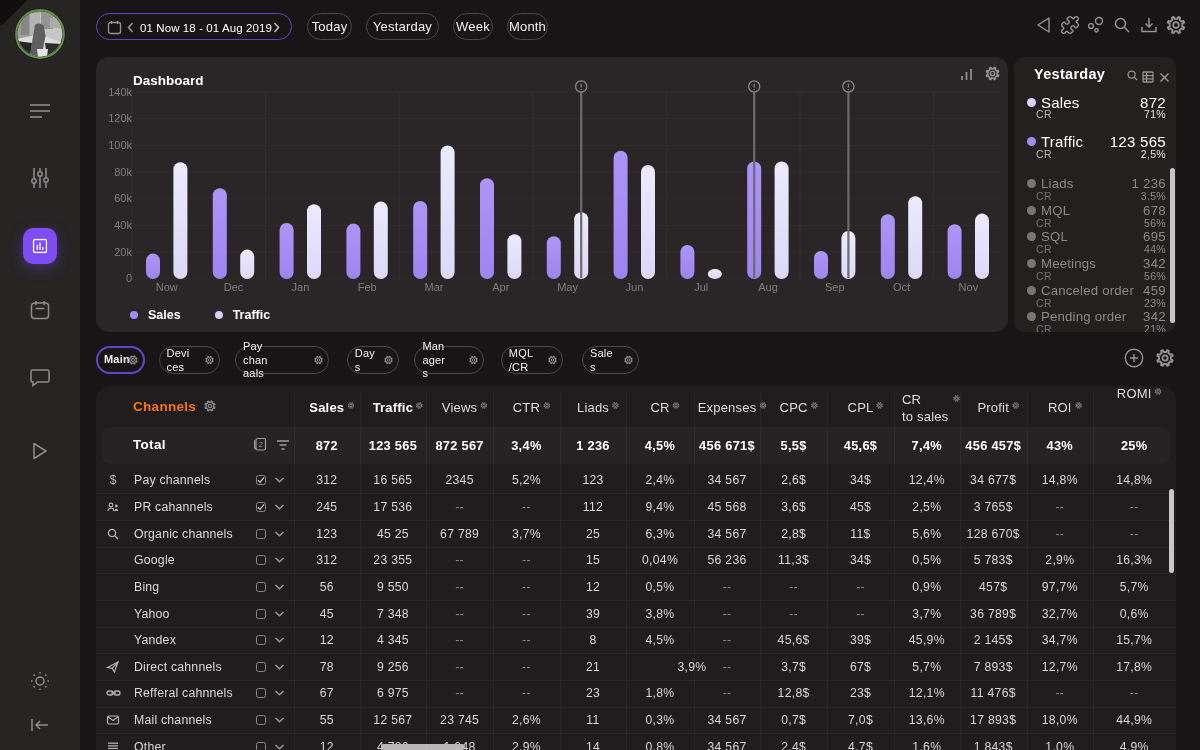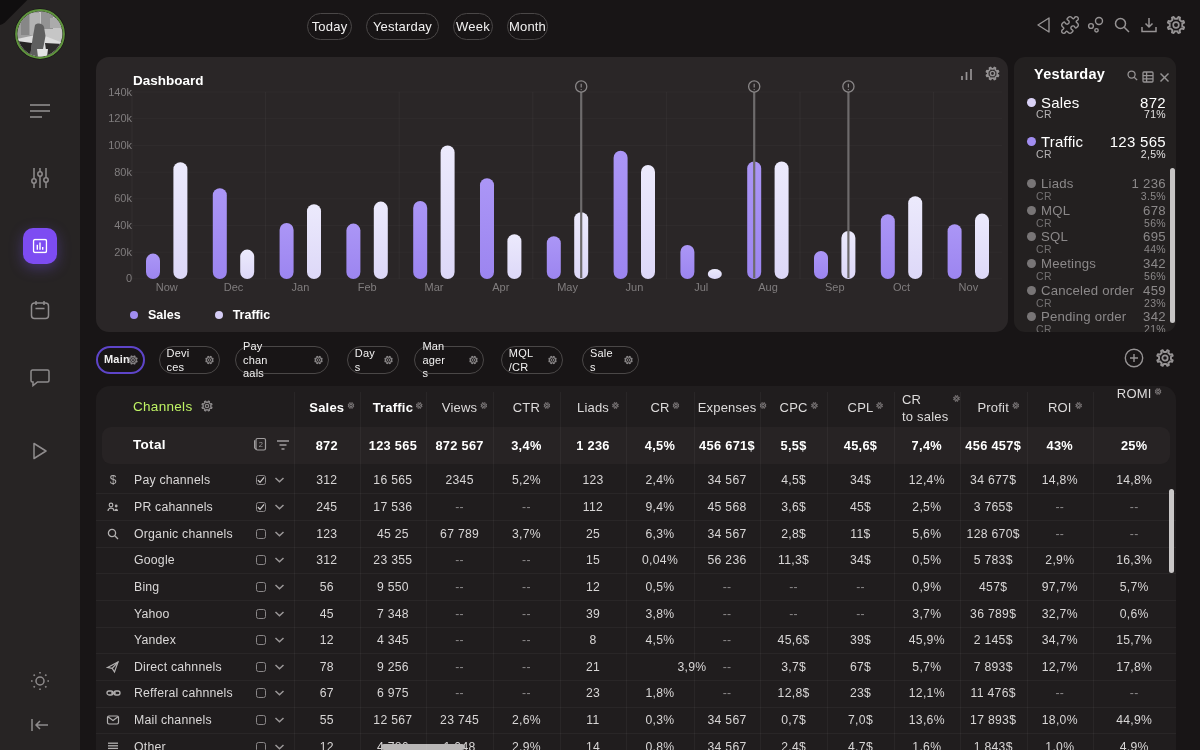--- a/index.html
+++ b/index.html
@@ -39,39 +39,53 @@
 .ctxt{position:absolute;left:7px;top:50%;transform:translateY(-50%);font-size:11px;line-height:13.5px;color:#f2f1f1;letter-spacing:.2px;white-space:nowrap}
 .chip.act .ctxt{font-weight:700}
 .cgear{position:absolute;right:5px;top:50%;transform:translateY(-50%);display:flex}
 
 #table{position:absolute;left:96px;top:386px;width:1080px;height:364px;background:#201d1e;border-radius:14px 14px 0 0;overflow:hidden}
 .vline{position:absolute;top:6px;bottom:0;width:1px;background:rgba(255,255,255,0.045);z-index:3}
 .hline{position:absolute;left:0;right:0;height:1px;background:rgba(255,255,255,0.045)}
 .hc{position:absolute;transform:translateX(-50%);font-size:13px;color:#dddbdb;letter-spacing:.2px;white-space:nowrap}
 .hb{font-weight:700;color:#fff}
 .hg{position:absolute;right:-10px;top:-3px}
-#thead .chname{position:absolute;left:37px;top:13px;font-size:13.5px;font-weight:400;color:#bef264;letter-spacing:.3px}
+#thead .chname{position:absolute;left:37px;top:13px;font-size:13.5px;font-weight:700;color:#f97316;letter-spacing:.3px}
 #total{position:absolute;left:6px;top:41px;width:1068px;height:37px;background:#272324;border-radius:9px}
 #total .tlab{position:absolute;left:31px;top:10px;font-size:13.5px;font-weight:700;letter-spacing:.3px}
 .tv{position:absolute;top:11px;transform:translateX(-50%);font-size:12.8px;font-weight:700;color:#fff;letter-spacing:.3px;white-space:nowrap}
 .ticon{position:absolute;top:10px;color:#a09d9e}
 #body{position:absolute;left:0;top:81px;width:1080px}
 .brow{position:relative;height:26.65px}
 .ric{position:absolute;left:10px;top:50%;transform:translateY(-50%);display:flex}
 .rlab{position:absolute;left:38px;top:50%;transform:translateY(-50%);font-size:12.3px;color:#dad8d8;letter-spacing:.2px;white-space:nowrap}
 .cb{position:absolute;left:159.5px;top:50%;transform:translateY(-50%);width:10px;height:10px;border:1.4px solid #8a8788;border-radius:2.5px;display:flex;align-items:center;justify-content:center}
 .chev{position:absolute;left:178px;top:50%;transform:translateY(-50%);display:flex}
 .rv{position:absolute;top:50%;transform:translate(-50%,-50%);font-size:12.2px;color:#d8d6d6;letter-spacing:.3px;white-space:nowrap}
 .rv.dim{color:#8b8889}
 .tscroll{position:absolute;right:2px;top:103px;width:5px;height:84px;border-radius:3px;background:#c9c7c7}
 .hscroll{position:absolute;left:285px;top:358px;width:84px;height:6px;border-radius:3px;background:#b9b7b7}
 </style></head>
 <body>
 <div id="root">
 
+<div id="datepill" class="pill">
+  <svg class="abs" style="left:10px;top:5.5px" width="15" height="15" viewBox="0 0 15 15" fill="none" stroke="#969394" stroke-width="1.3">
+        <rect x="1.5" y="2.5" width="12" height="11" rx="2"></rect>
+        <line x1="4.5" y1="1" x2="4.5" y2="4"></line>
+        <line x1="10.5" y1="1" x2="10.5" y2="4"></line>
+      </svg>
+  <svg class="abs" style="left:30px;top:8px" width="7" height="11" viewBox="0 0 7 11" fill="none" stroke="#969394" stroke-width="1.6">
+        <path d="M5.5 1 1.5 5.5 5.5 10"></path>
+      </svg>
+  <span class="abs" style="left:42px;top:7.5px;width:134px;text-align:center;font-size:11.5px;letter-spacing:.1px;white-space:nowrap">01 Now 18 - 01 Aug 2019</span>
+  <svg class="abs" style="right:11px;top:8px" width="7" height="11" viewBox="0 0 7 11" fill="none" stroke="#bdbbbb" stroke-width="1.6">
+        <path d="M1.5 1 5.5 5.5 1.5 10"></path>
+      </svg>
+</div>
 <div class="pill" style="left:307px;width:45px">Today</div>
 <div class="pill" style="left:366px;width:73px">Yestarday</div>
 <div class="pill" style="left:453px;width:40px">Week</div>
 <div class="pill" style="left:507px;width:41px">Month</div>
 
 <div class="tic" style="left:1044px"><svg width="19" height="19" viewBox="0 0 19 19" fill="none" stroke="#969394" stroke-width="1.4">
         <path d="M14.5 2.5v14L3.5 9.5z" stroke-linejoin="round"></path>
       </svg></div>
 <div class="tic" style="left:1070px"><svg width="20" height="20" viewBox="0 0 24 24" fill="none" stroke="#969394" stroke-width="1.7" stroke-linejoin="round">
         <path d="M19.439 7.85c-.049.322.059.648.289.878l1.568 1.568c.47.47.706 1.087.706 1.704s-.235 1.233-.706 1.704l-1.611 1.611a.98.98 0 0 1-.837.276c-.47-.07-.802-.48-.968-.925a2.501 2.501 0 1 0-3.214 3.214c.446.166.855.497.925.968a.979.979 0 0 1-.276.837l-1.61 1.61a2.404 2.404 0 0 1-1.705.707 2.402 2.402 0 0 1-1.704-.706l-1.568-1.568a1.026 1.026 0 0 0-.877-.29c-.493.074-.84.504-1.02.968a2.5 2.5 0 1 1-3.237-3.237c.464-.18.894-.527.967-1.02a1.026 1.026 0 0 0-.289-.877l-1.568-1.568A2.402 2.402 0 0 1 1.998 12c0-.617.236-1.234.706-1.704L4.23 8.77c.24-.24.581-.353.917-.303.515.077.877.528 1.073 1.01a2.5 2.5 0 1 0 3.259-3.259c-.482-.196-.933-.558-1.01-1.073-.05-.336.062-.676.303-.917l1.525-1.525A2.402 2.402 0 0 1 12 1.998c.617 0 1.234.236 1.704.706l1.568 1.568c.23.23.556.338.877.29.493-.074.84-.504 1.02-.968a2.5 2.5 0 1 1 3.237 3.237c-.464.18-.894.527-.967 1.02Z"></path>
@@ -556,21 +570,21 @@
               <path d="M1.5 1.5 5.5 5.2 9.5 1.5"></path>
             </svg>
           </span>
           <div class="rv" style="left:230.8px">312</div>
           <div class="rv" style="left:296.9px">16 565</div>
           <div class="rv" style="left:363.6px">2345</div>
           <div class="rv" style="left:430.4px">5,2%</div>
           <div class="rv" style="left:497.0px">123</div>
           <div class="rv" style="left:564.0px">2,4%</div>
           <div class="rv" style="left:631.0px">34 567</div>
-          <div class="rv" style="left:697.6px">4,5$</div>
+          <div class="rv" style="left:697.6px">2,6$</div>
           <div class="rv" style="left:764.5px">34$</div>
           <div class="rv" style="left:830.8px">12,4%</div>
           <div class="rv" style="left:897.2px">34 677$</div>
           <div class="rv" style="left:963.8px">14,8%</div>
           <div class="rv" style="left:1038.2px">14,8%</div>
         </div>
 <div class="brow">
           <span class="ric">
             <svg width="14" height="14" viewBox="0 0 14 14" fill="none" stroke="#b3b1b1" stroke-width="1.2">
               <circle cx="5" cy="5" r="1.8"></circle>

